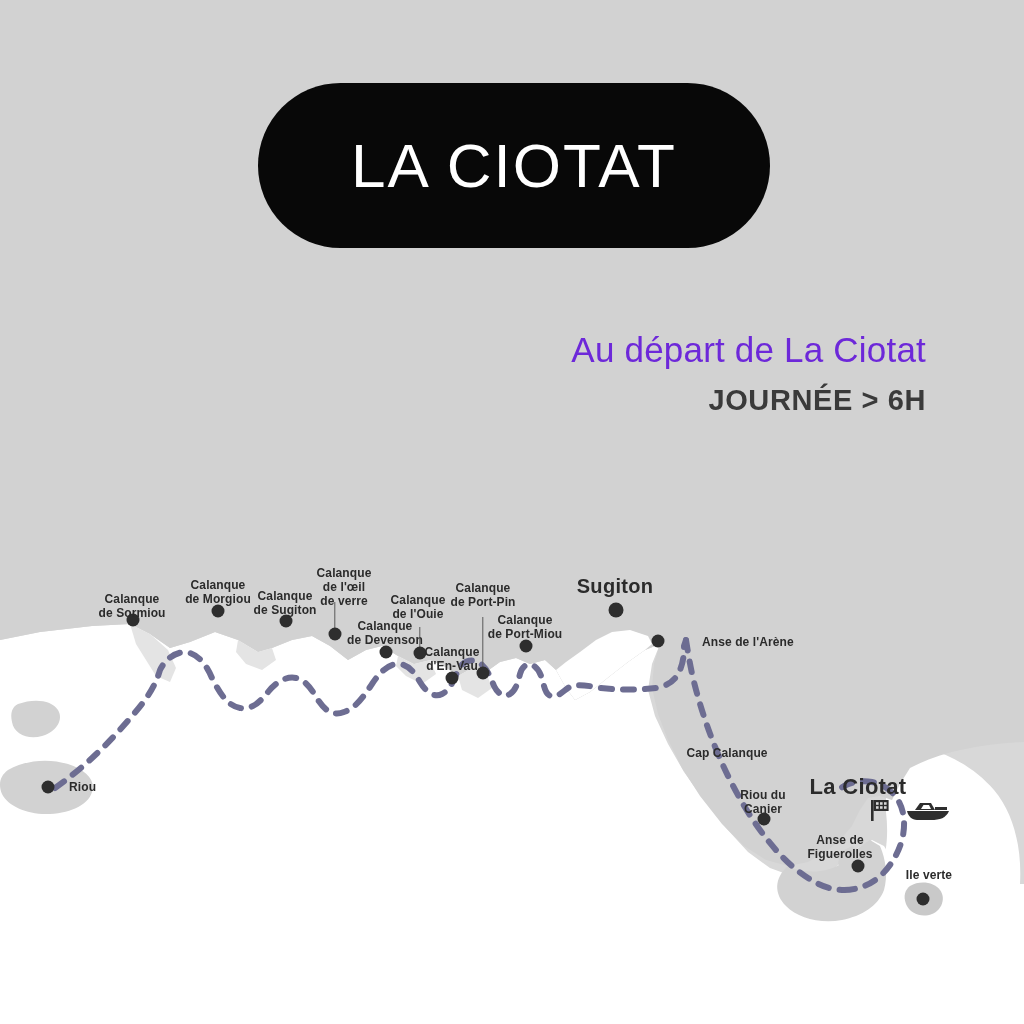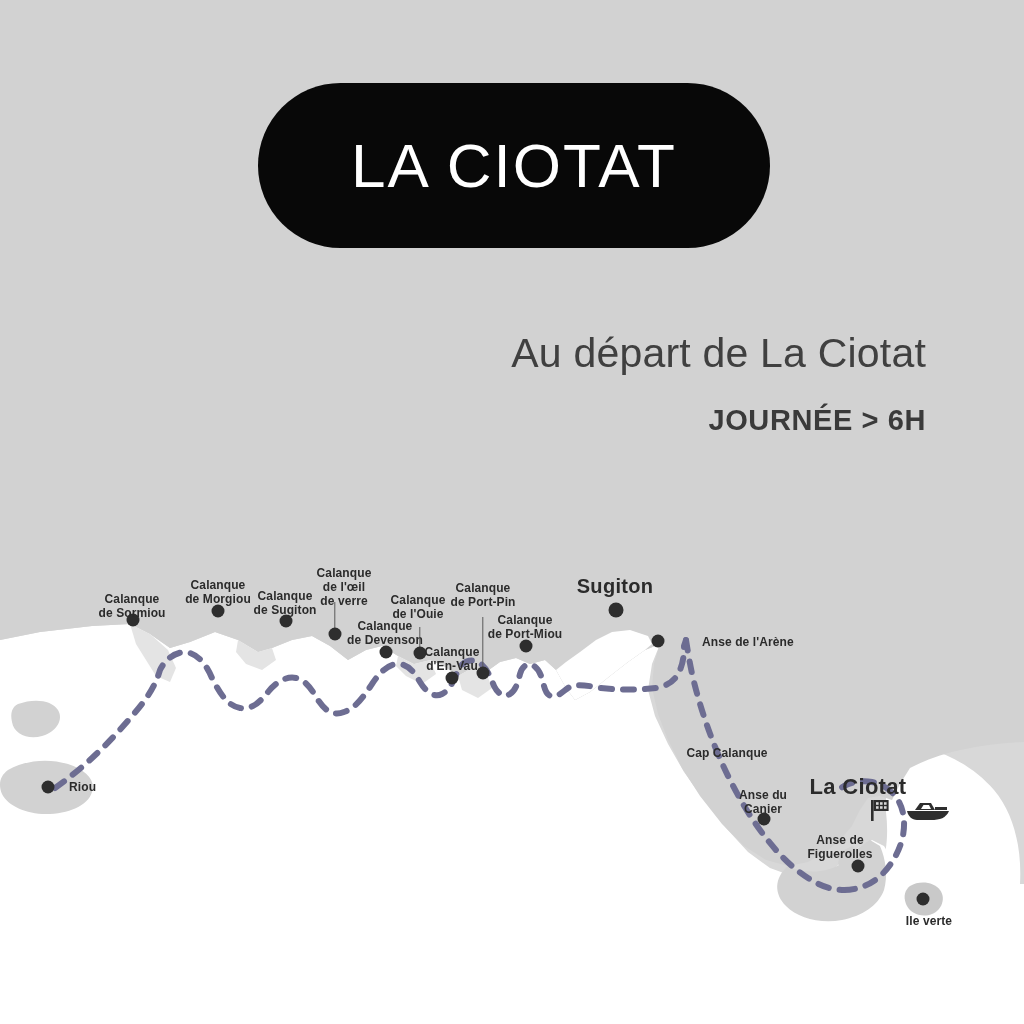--- a/index.html
+++ b/index.html
@@ -21,26 +21,26 @@
   .title-pill .title-text{
     color:#ffffff;font-size:62px;letter-spacing:2px;font-weight:400;
     line-height:1;
   }
 
   
   .subtitle-block{
     position:absolute;right:98px;top:328px;text-align:right;
   }
   .subtitle-line1{
-    color:#404040;font-size:41px;font-weight:400;letter-spacing:.2px;
+    color:#6d28d9;font-size:35px;font-weight:400;letter-spacing:.2px;
     line-height:1.25;white-space:nowrap;
   }
   .subtitle-line2{
     color:#3a3a3a;font-size:29px;font-weight:bold;letter-spacing:.6px;
-    line-height:1.25;margin-top:23px;white-space:nowrap;
+    line-height:1.25;margin-top:10px;white-space:nowrap;
   }
 
   
   #map-svg{position:absolute;left:0;top:0;width:1024px;height:1024px;}
 
   
   .lbl{
     position:absolute;color:#2b2b2b;text-align:center;
     line-height:1.18;white-space:pre-line;
     font-weight:600;letter-spacing:.1px;
@@ -227,28 +227,28 @@
 de Port-Pin</div>
       <div class="dot d2" style="left: 526px; top: 646px;"></div>
       <div class="lbl sm" style="left: 525px; top: 613px;">Calanque
 de Port-Miou</div>
       <div class="dot d3" style="left: 616px; top: 610px;"></div>
       <div class="lbl lg" style="left: 615px; top: 575px;">Sugiton</div>
       <div class="dot d2" style="left: 658px; top: 641px;"></div>
       <div class="lbl md left" style="left: 702px; top: 635px; text-align: right;">Anse de l'Arène</div>
       <div class="lbl md" style="left: 727px; top: 746px;">Cap Calanque</div>
       <div class="dot d2" style="left: 764px; top: 819px;"></div>
-      <div class="lbl md" style="left: 763px; top: 788px;">Anse du
+      <div class="lbl md" style="left: 763px; top: 788px;">Riou du
 Canier</div>
       <div class="lbl xl" style="left: 858px; top: 774px;">La Ciotat</div>
       <div class="dot d2" style="left: 858px; top: 866px;"></div>
       <div class="lbl md" style="left: 840px; top: 833px;">Anse de
 Figuerolles</div>
       <div class="dot d2" style="left: 923px; top: 899px;"></div>
-      <div class="lbl md" style="left: 929px; top: 914px;">Ile verte</div>
+      <div class="lbl md" style="left: 929px; top: 868px;">Ile verte</div>
       <div class="dot d2" style="left: 48px; top: 787px;"></div>
       <div class="lbl md left" style="left: 69px; top: 780px;">Riou</div>
       <div class="icon-wrap" style="left: 879px; top: 812px;"><svg width="26" height="26" viewBox="0 0 26 26">
           <rect x="5" y="3" width="2.6" height="21" fill="#2e2e2e"></rect>
           <rect x="7.6" y="3" width="15" height="11" fill="#2e2e2e"></rect>
           <rect x="10" y="5.2" width="2.6" height="2.6" fill="#d8d8d8"></rect>
           <rect x="14" y="5.2" width="2.6" height="2.6" fill="#d8d8d8"></rect>
           <rect x="18" y="5.2" width="2.6" height="2.6" fill="#d8d8d8"></rect>
           <rect x="10" y="9.2" width="2.6" height="2.6" fill="#d8d8d8"></rect>
           <rect x="14" y="9.2" width="2.6" height="2.6" fill="#d8d8d8"></rect>

